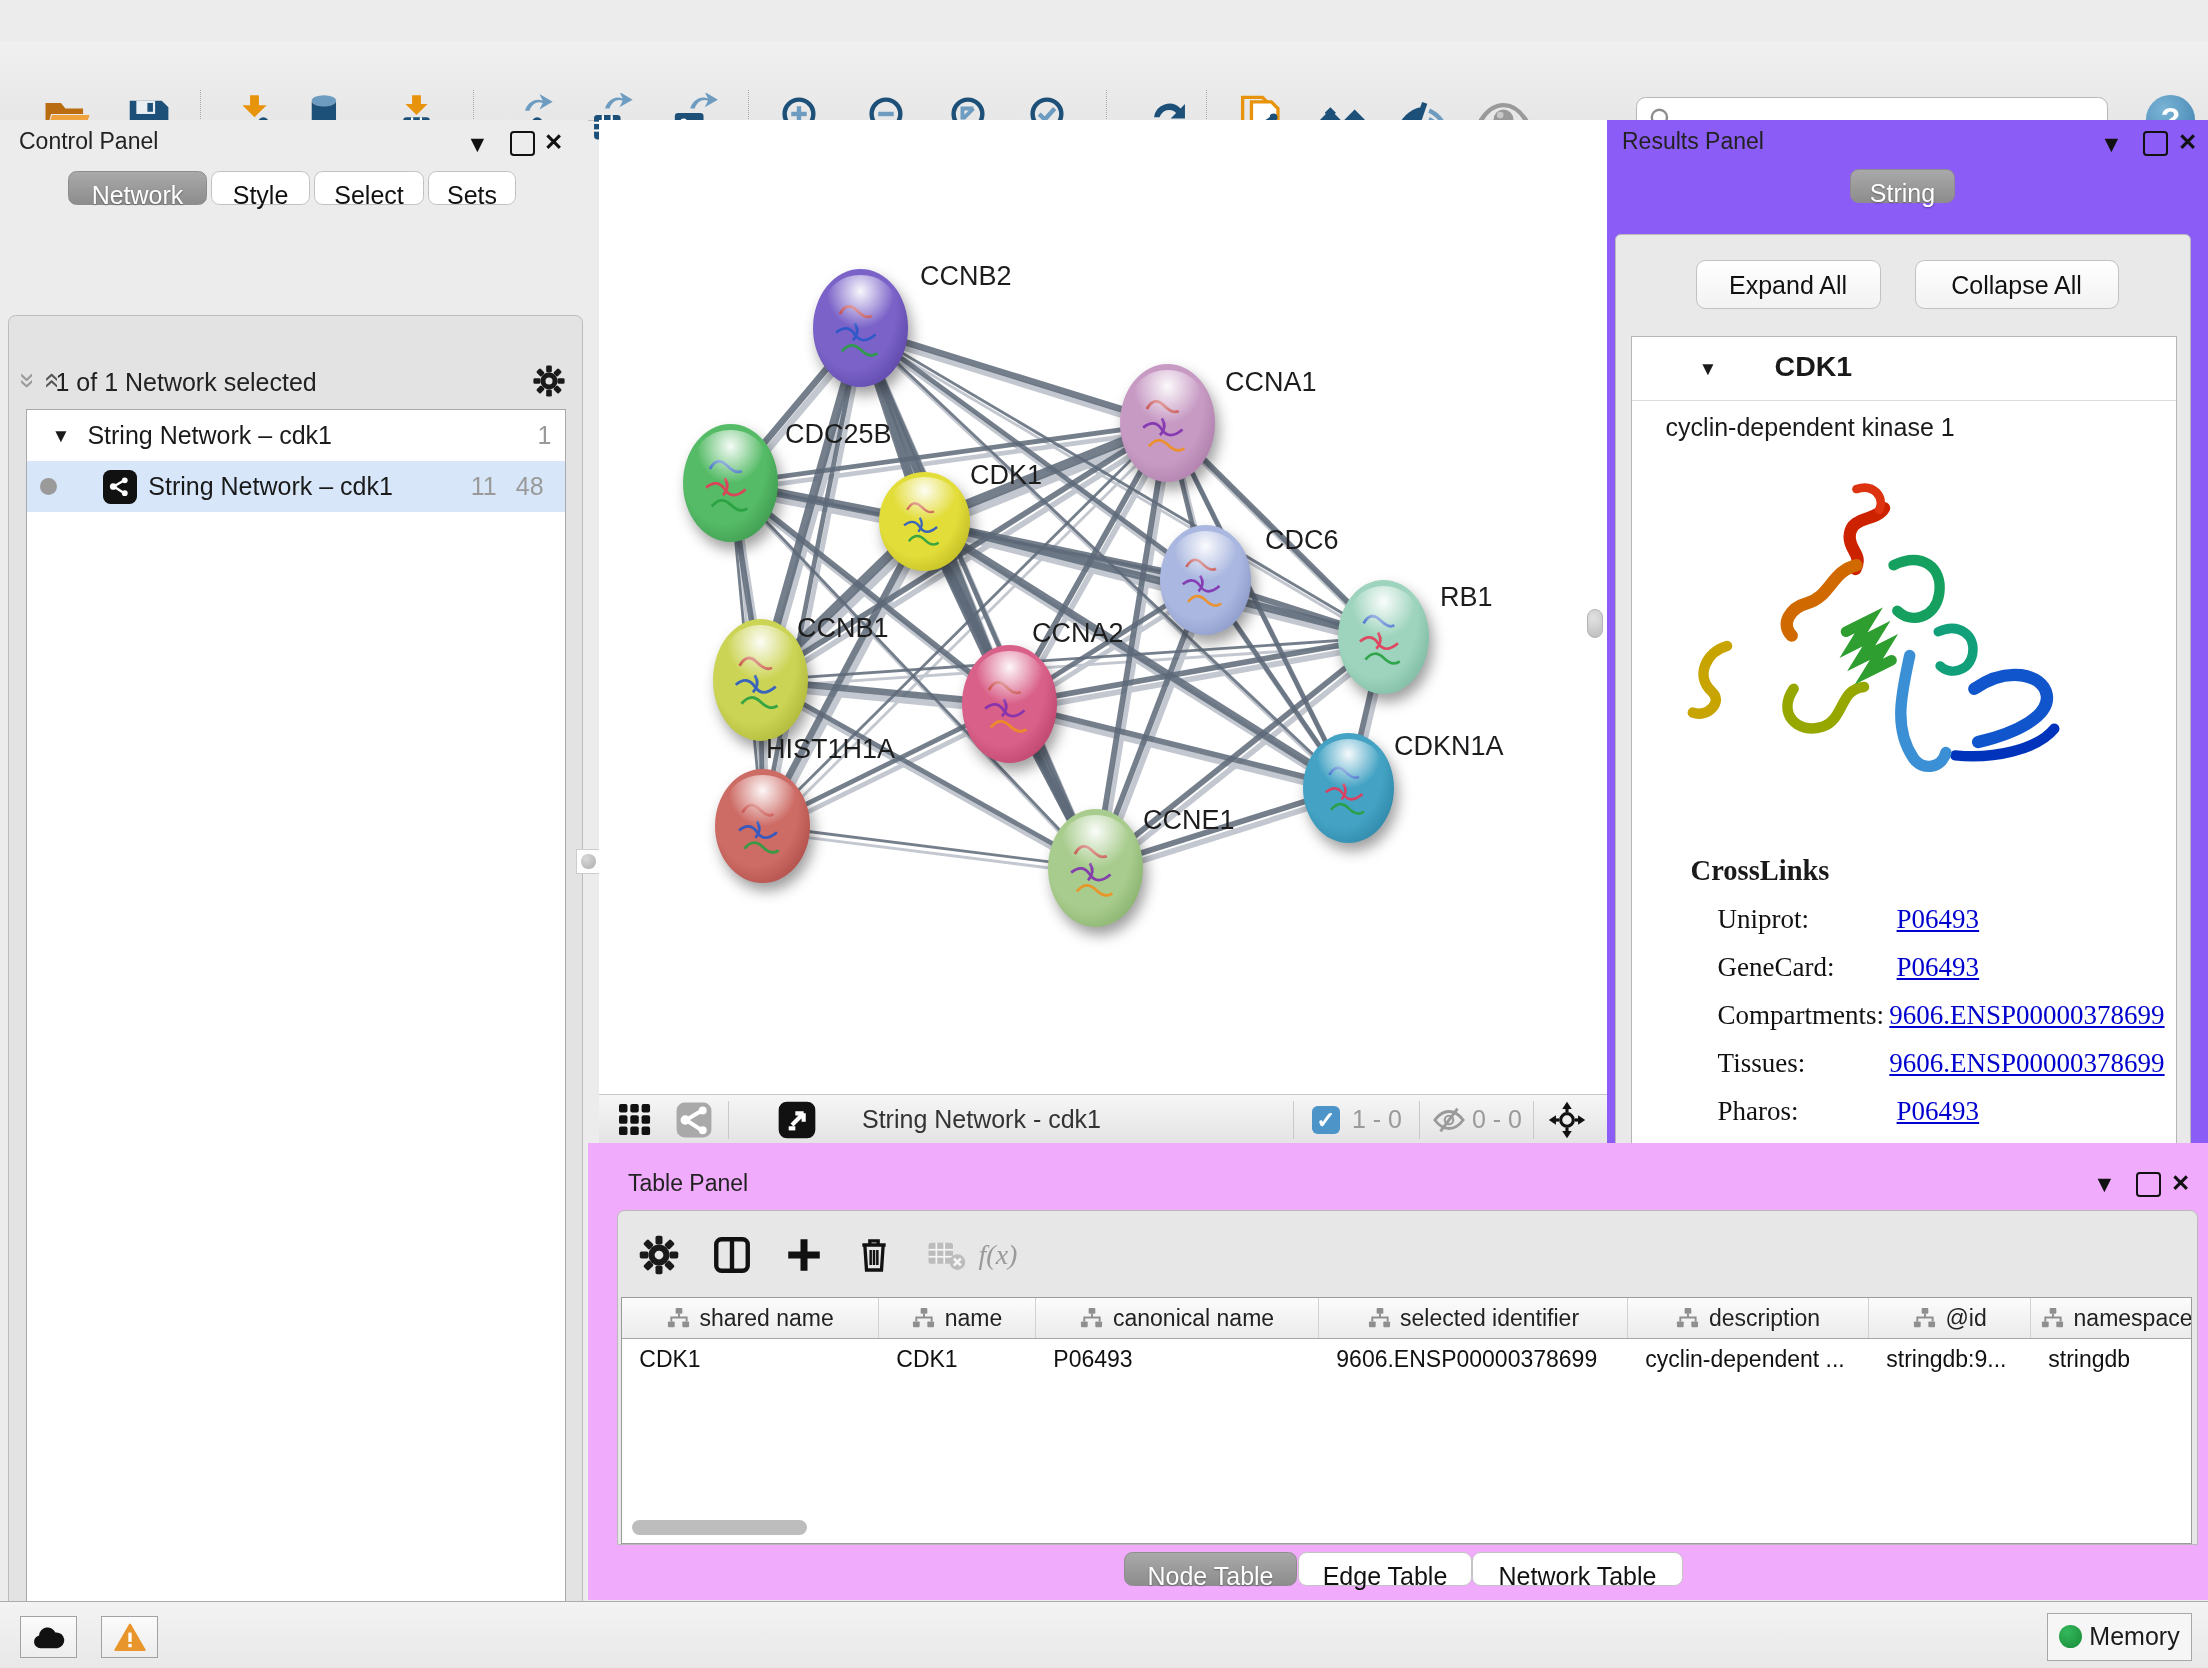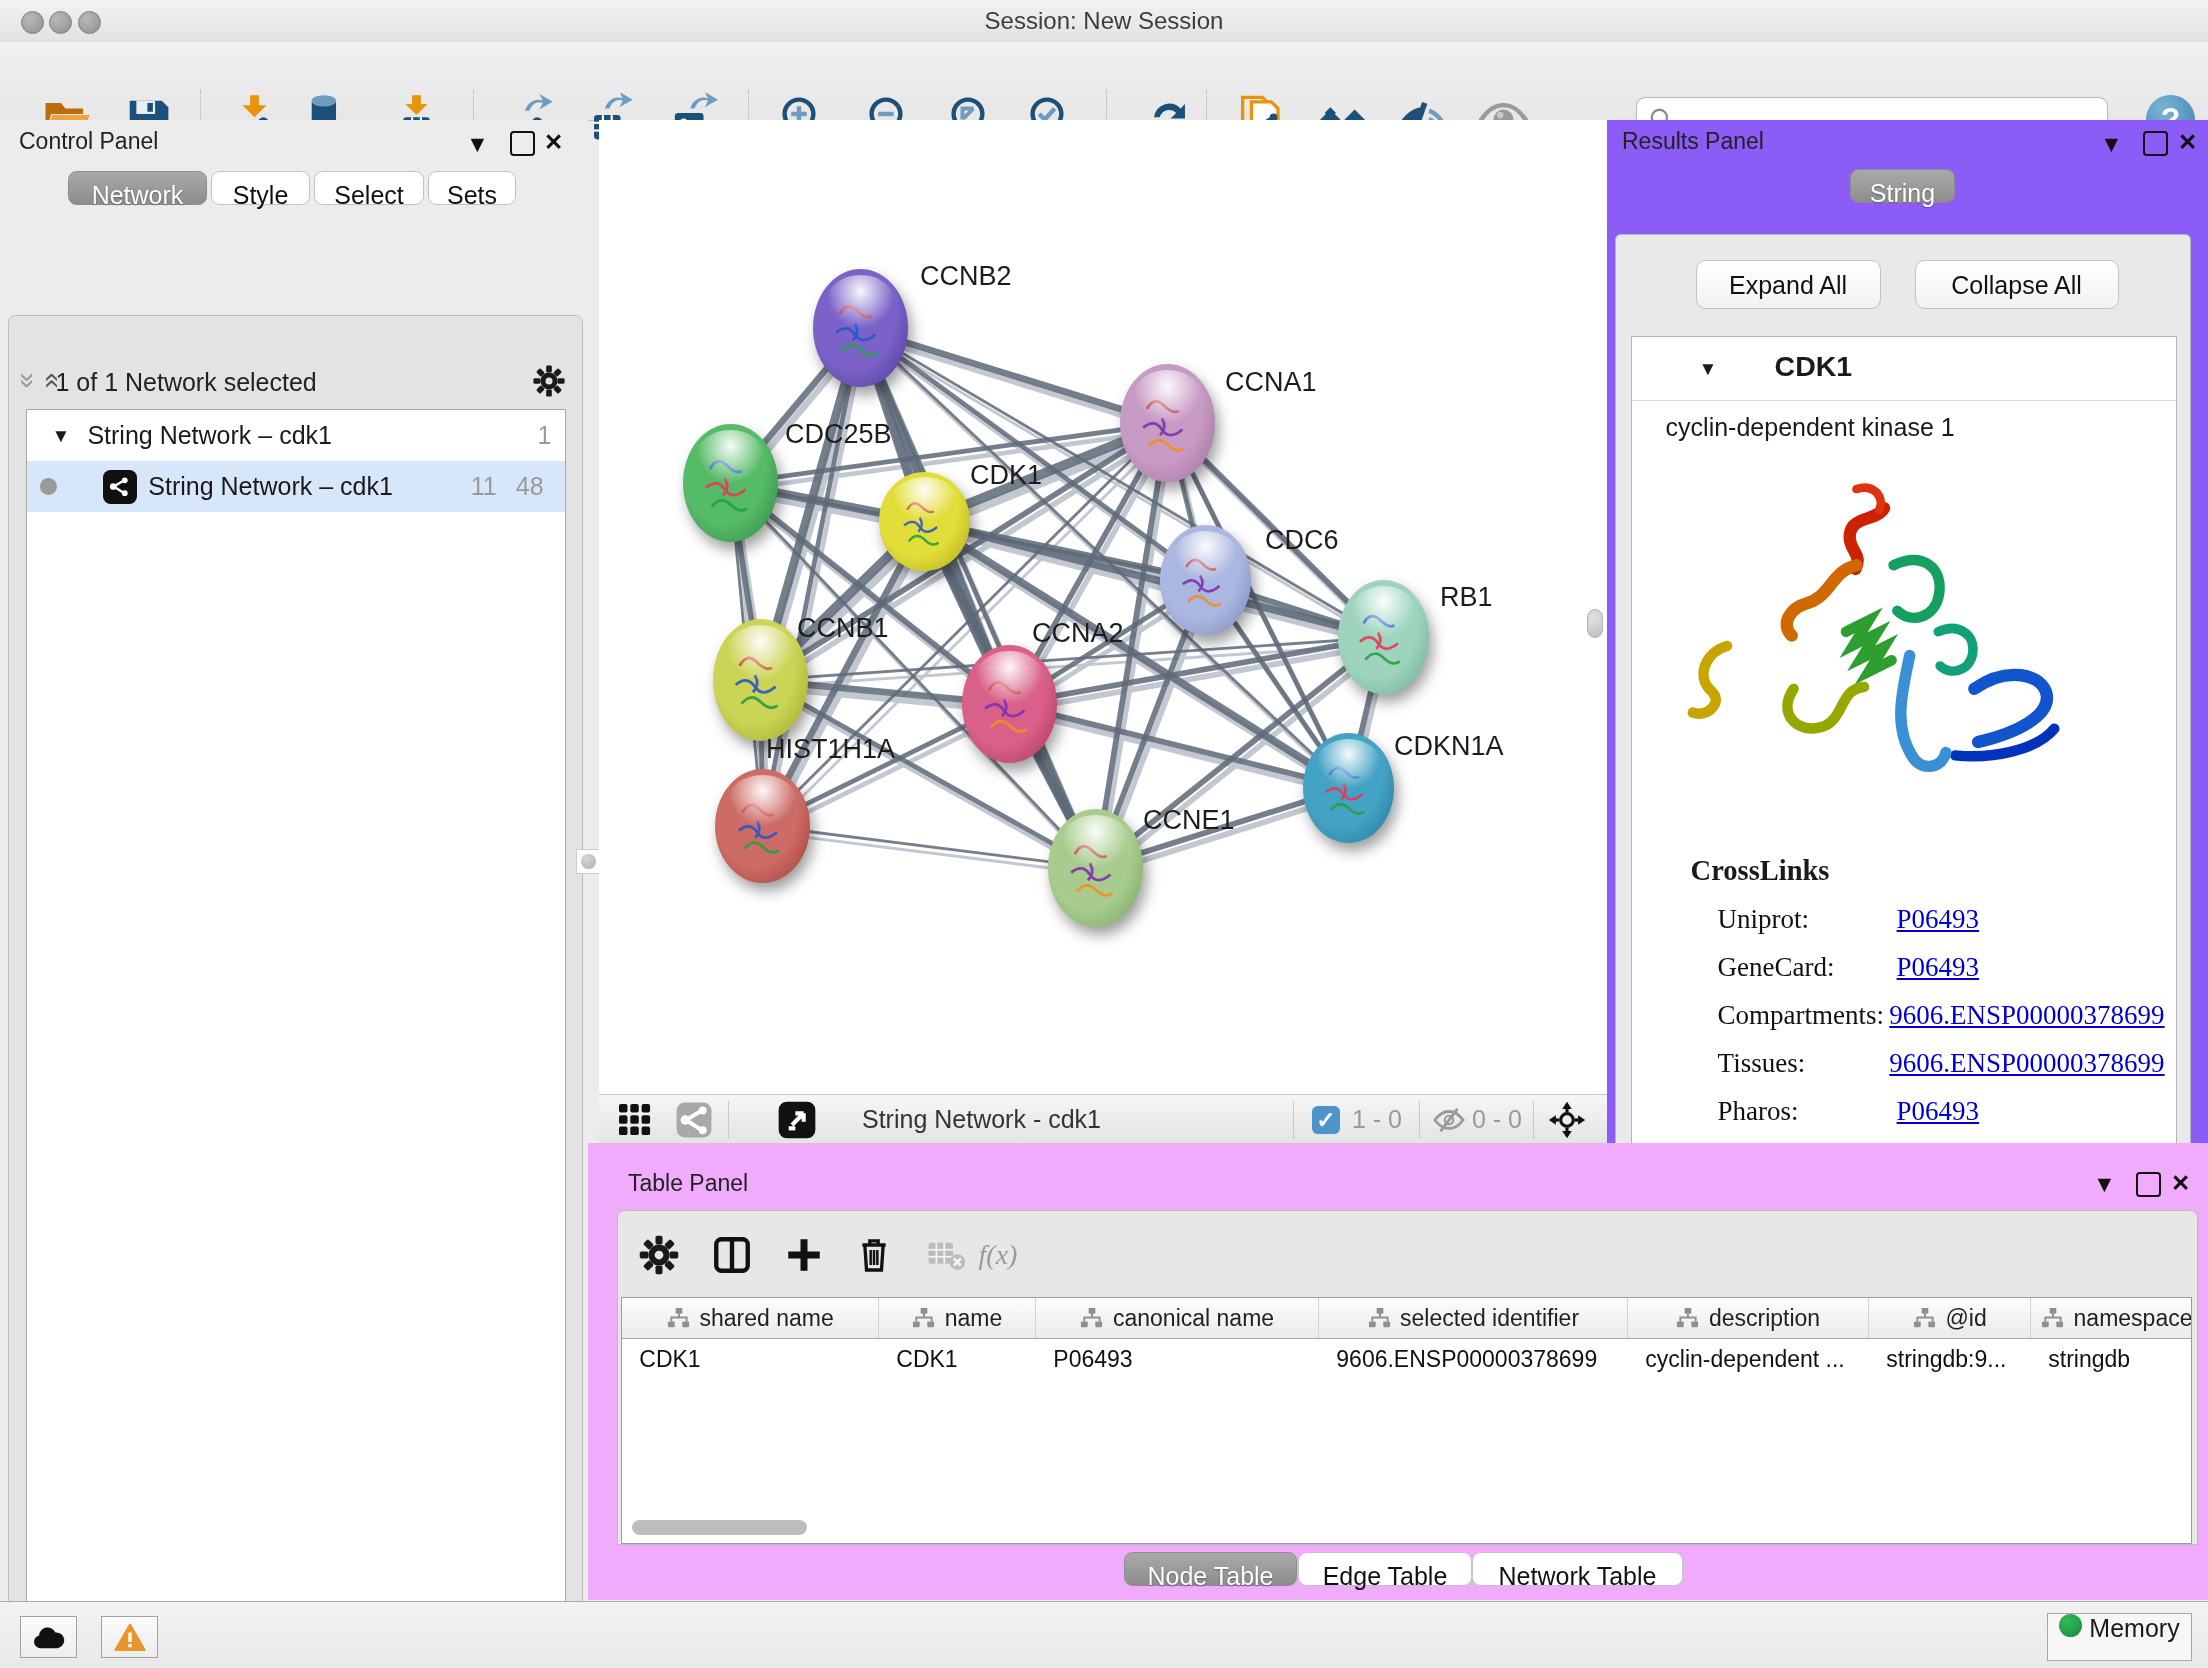--- a/index.html
+++ b/index.html
@@ -88,34 +88,28 @@
   .tp-row{position:absolute;left:0;top:40px;height:42px;display:flex;}
   .td{font-size:23px;color:#111;padding-left:17px;display:flex;align-items:center;box-sizing:border-box;flex:none;
     white-space:nowrap;overflow:hidden;}
   .hthumb{position:absolute;left:9.5px;bottom:7.6px;width:175px;height:15px;border-radius:7.6px;background:#bdbdbd;}
   
   .statusbar{position:absolute;left:0;top:1601px;width:2208px;height:68px;
     background:linear-gradient(#f3f3f3,#e8e8e8);border-top:1px solid #ababab;}
   .sq-btn{position:absolute;top:14.3px;width:55px;height:40px;background:linear-gradient(#fbfbfb,#ededed);
     border:1.9px solid #a2a2a2;display:flex;align-items:center;justify-content:center;cursor:pointer;}
   .mem-btn{position:absolute;left:2047px;top:10.5px;width:143px;height:46px;background:#f6f6f6;
-    border:1.9px solid #a8a8a8;display:flex;align-items:flex-start;justify-content:center;gap:7px;font-size:25px;cursor:pointer;}
+    border:1.9px solid #a8a8a8;display:flex;align-items:center;justify-content:center;gap:7px;font-size:25px;cursor:pointer;}
   .gdot{width:23px;height:23px;border-radius:50%;background:radial-gradient(circle at 35% 30%,#35b85c,#168a38);}
 </style>
 </head>
 <body>
 
 <div class="app">
 
-  <div class="titlebar">
-    <div class="tl" style="left:21px"></div>
-    <div class="tl" style="left:49px"></div>
-    <div class="tl" style="left:78px"></div>
-    <div class="win-title">Session: New Session</div>
-  </div>
 
   <div class="toolbar">
     <span class="tbi" style="left:38px">
       <svg width="53" height="53" viewBox="0 0 48 48">
           <path d="M5 9h14l4 5h16v5H10L5 38z" fill="#b96d10"></path>
           <path d="M11 20h34l-7 19H4z" fill="#f0a33c"></path>
         </svg>
       </span>
     <span class="tbi" style="left:120px">
       <svg width="53" height="53" viewBox="0 0 48 48">

